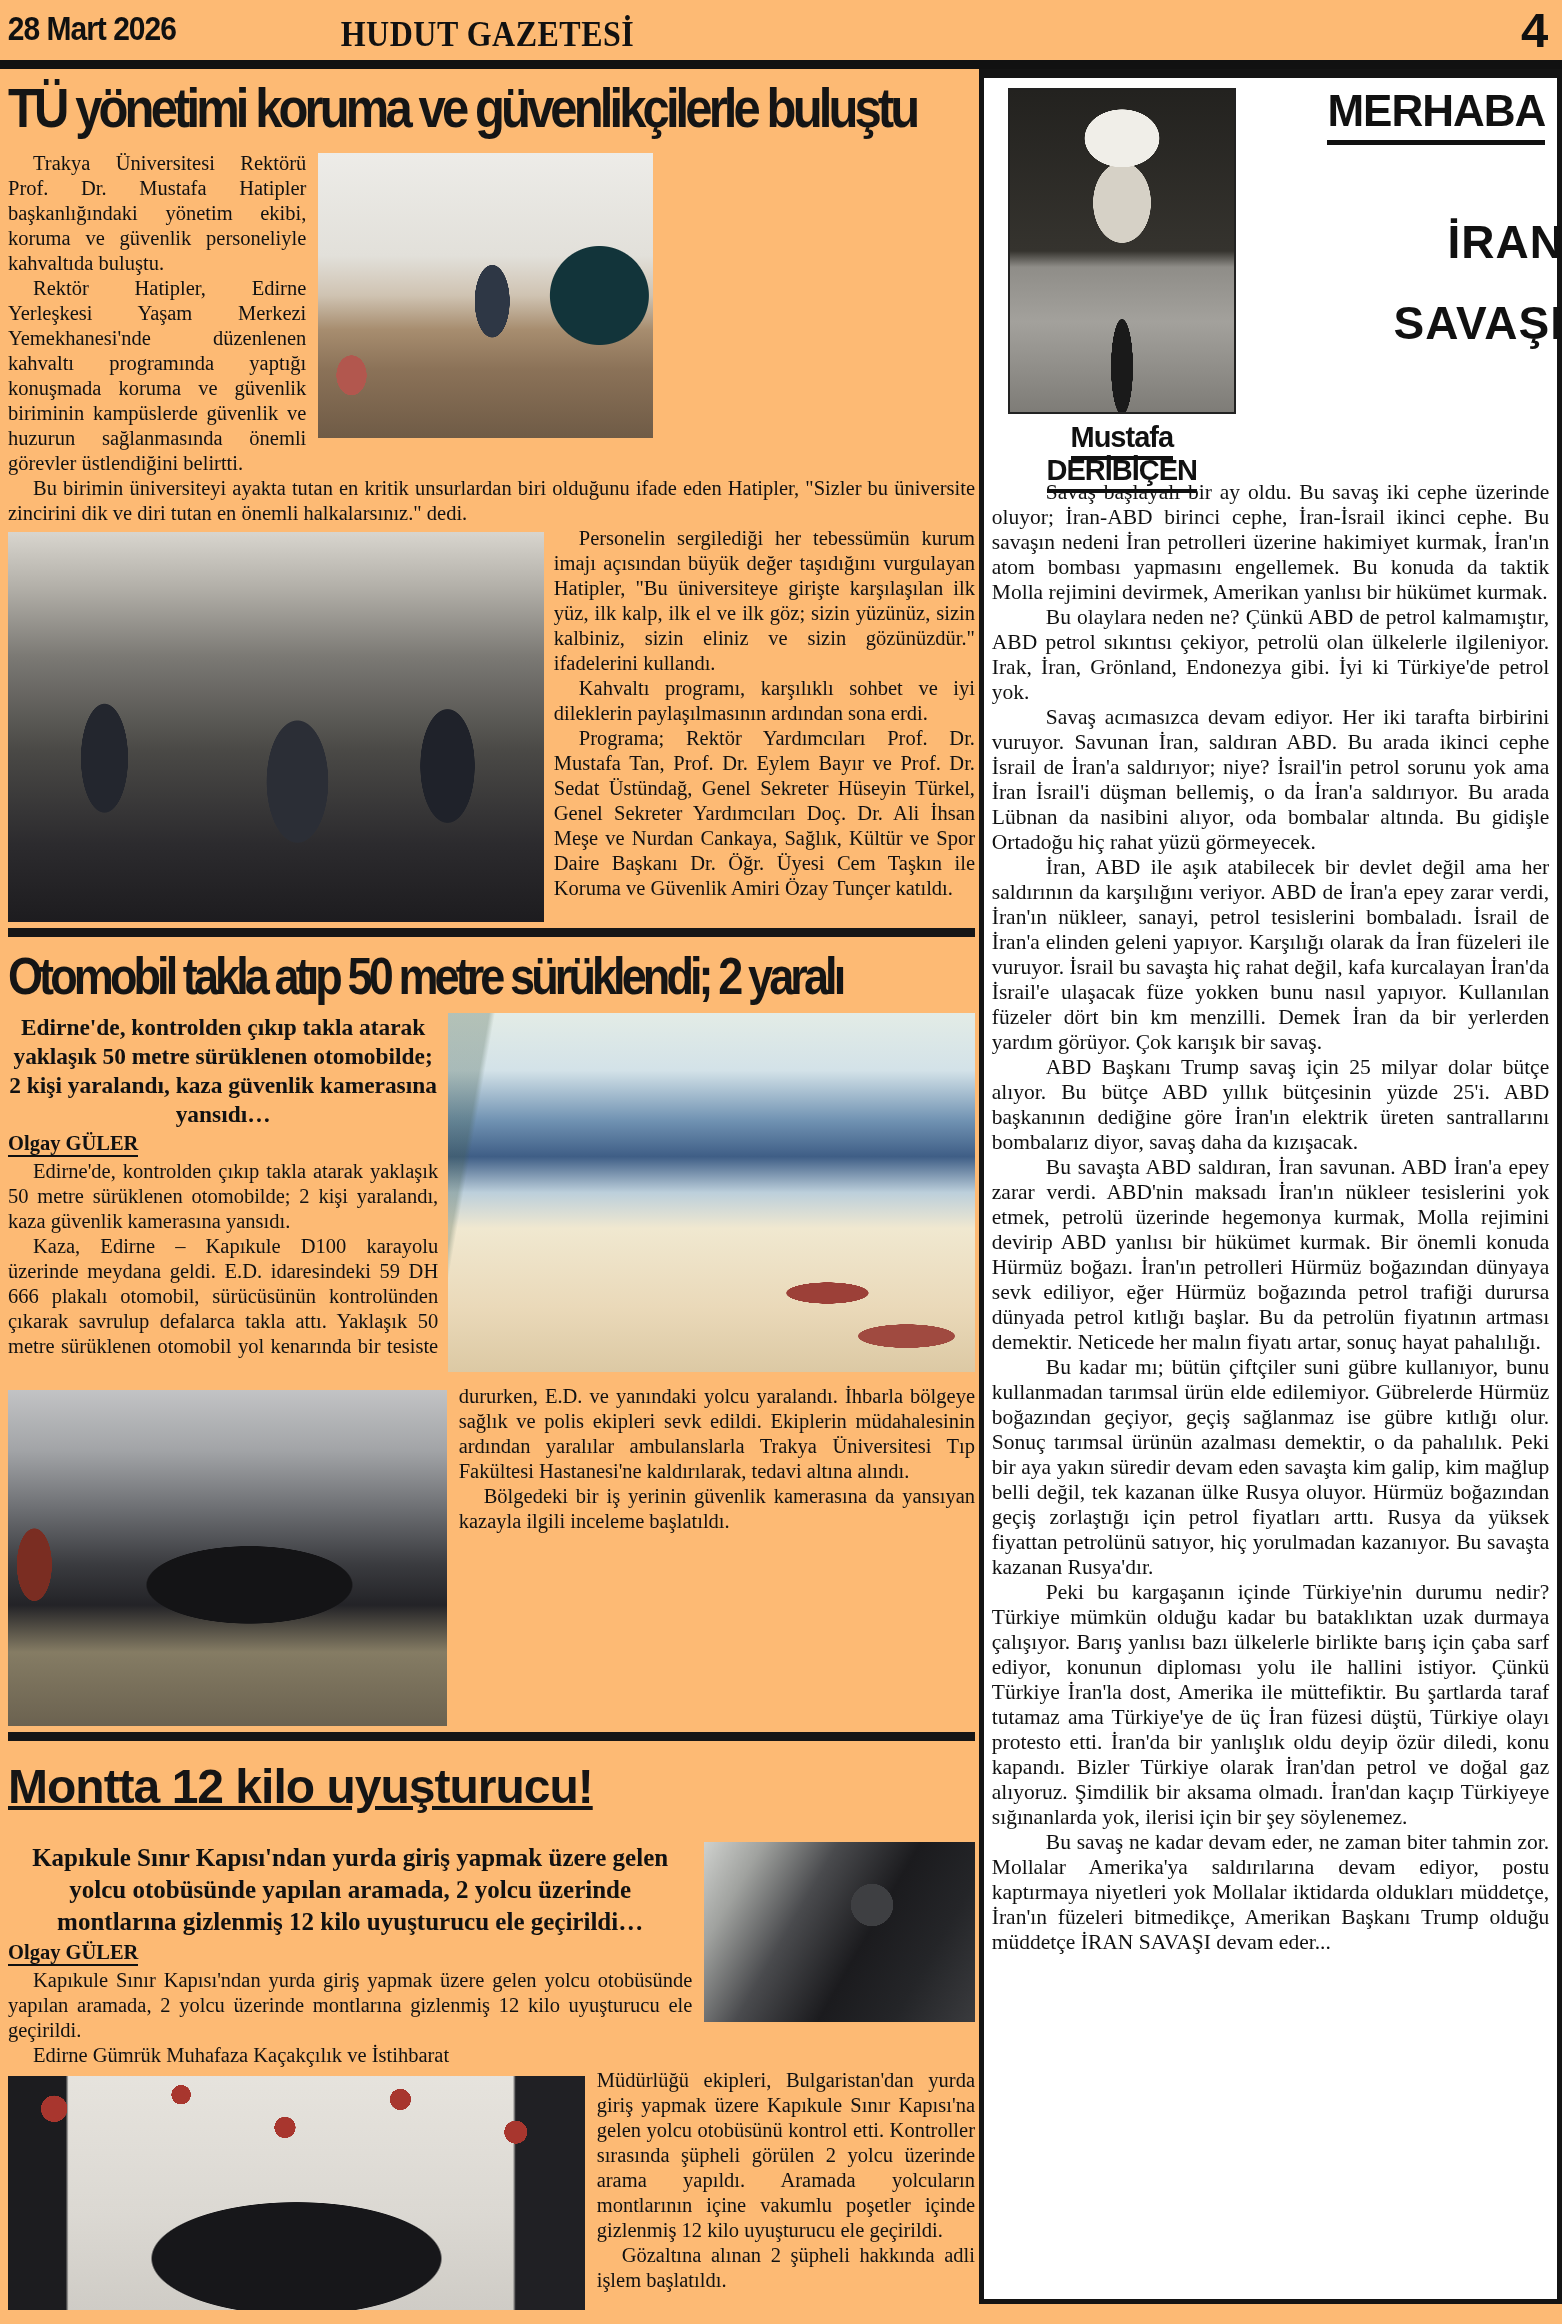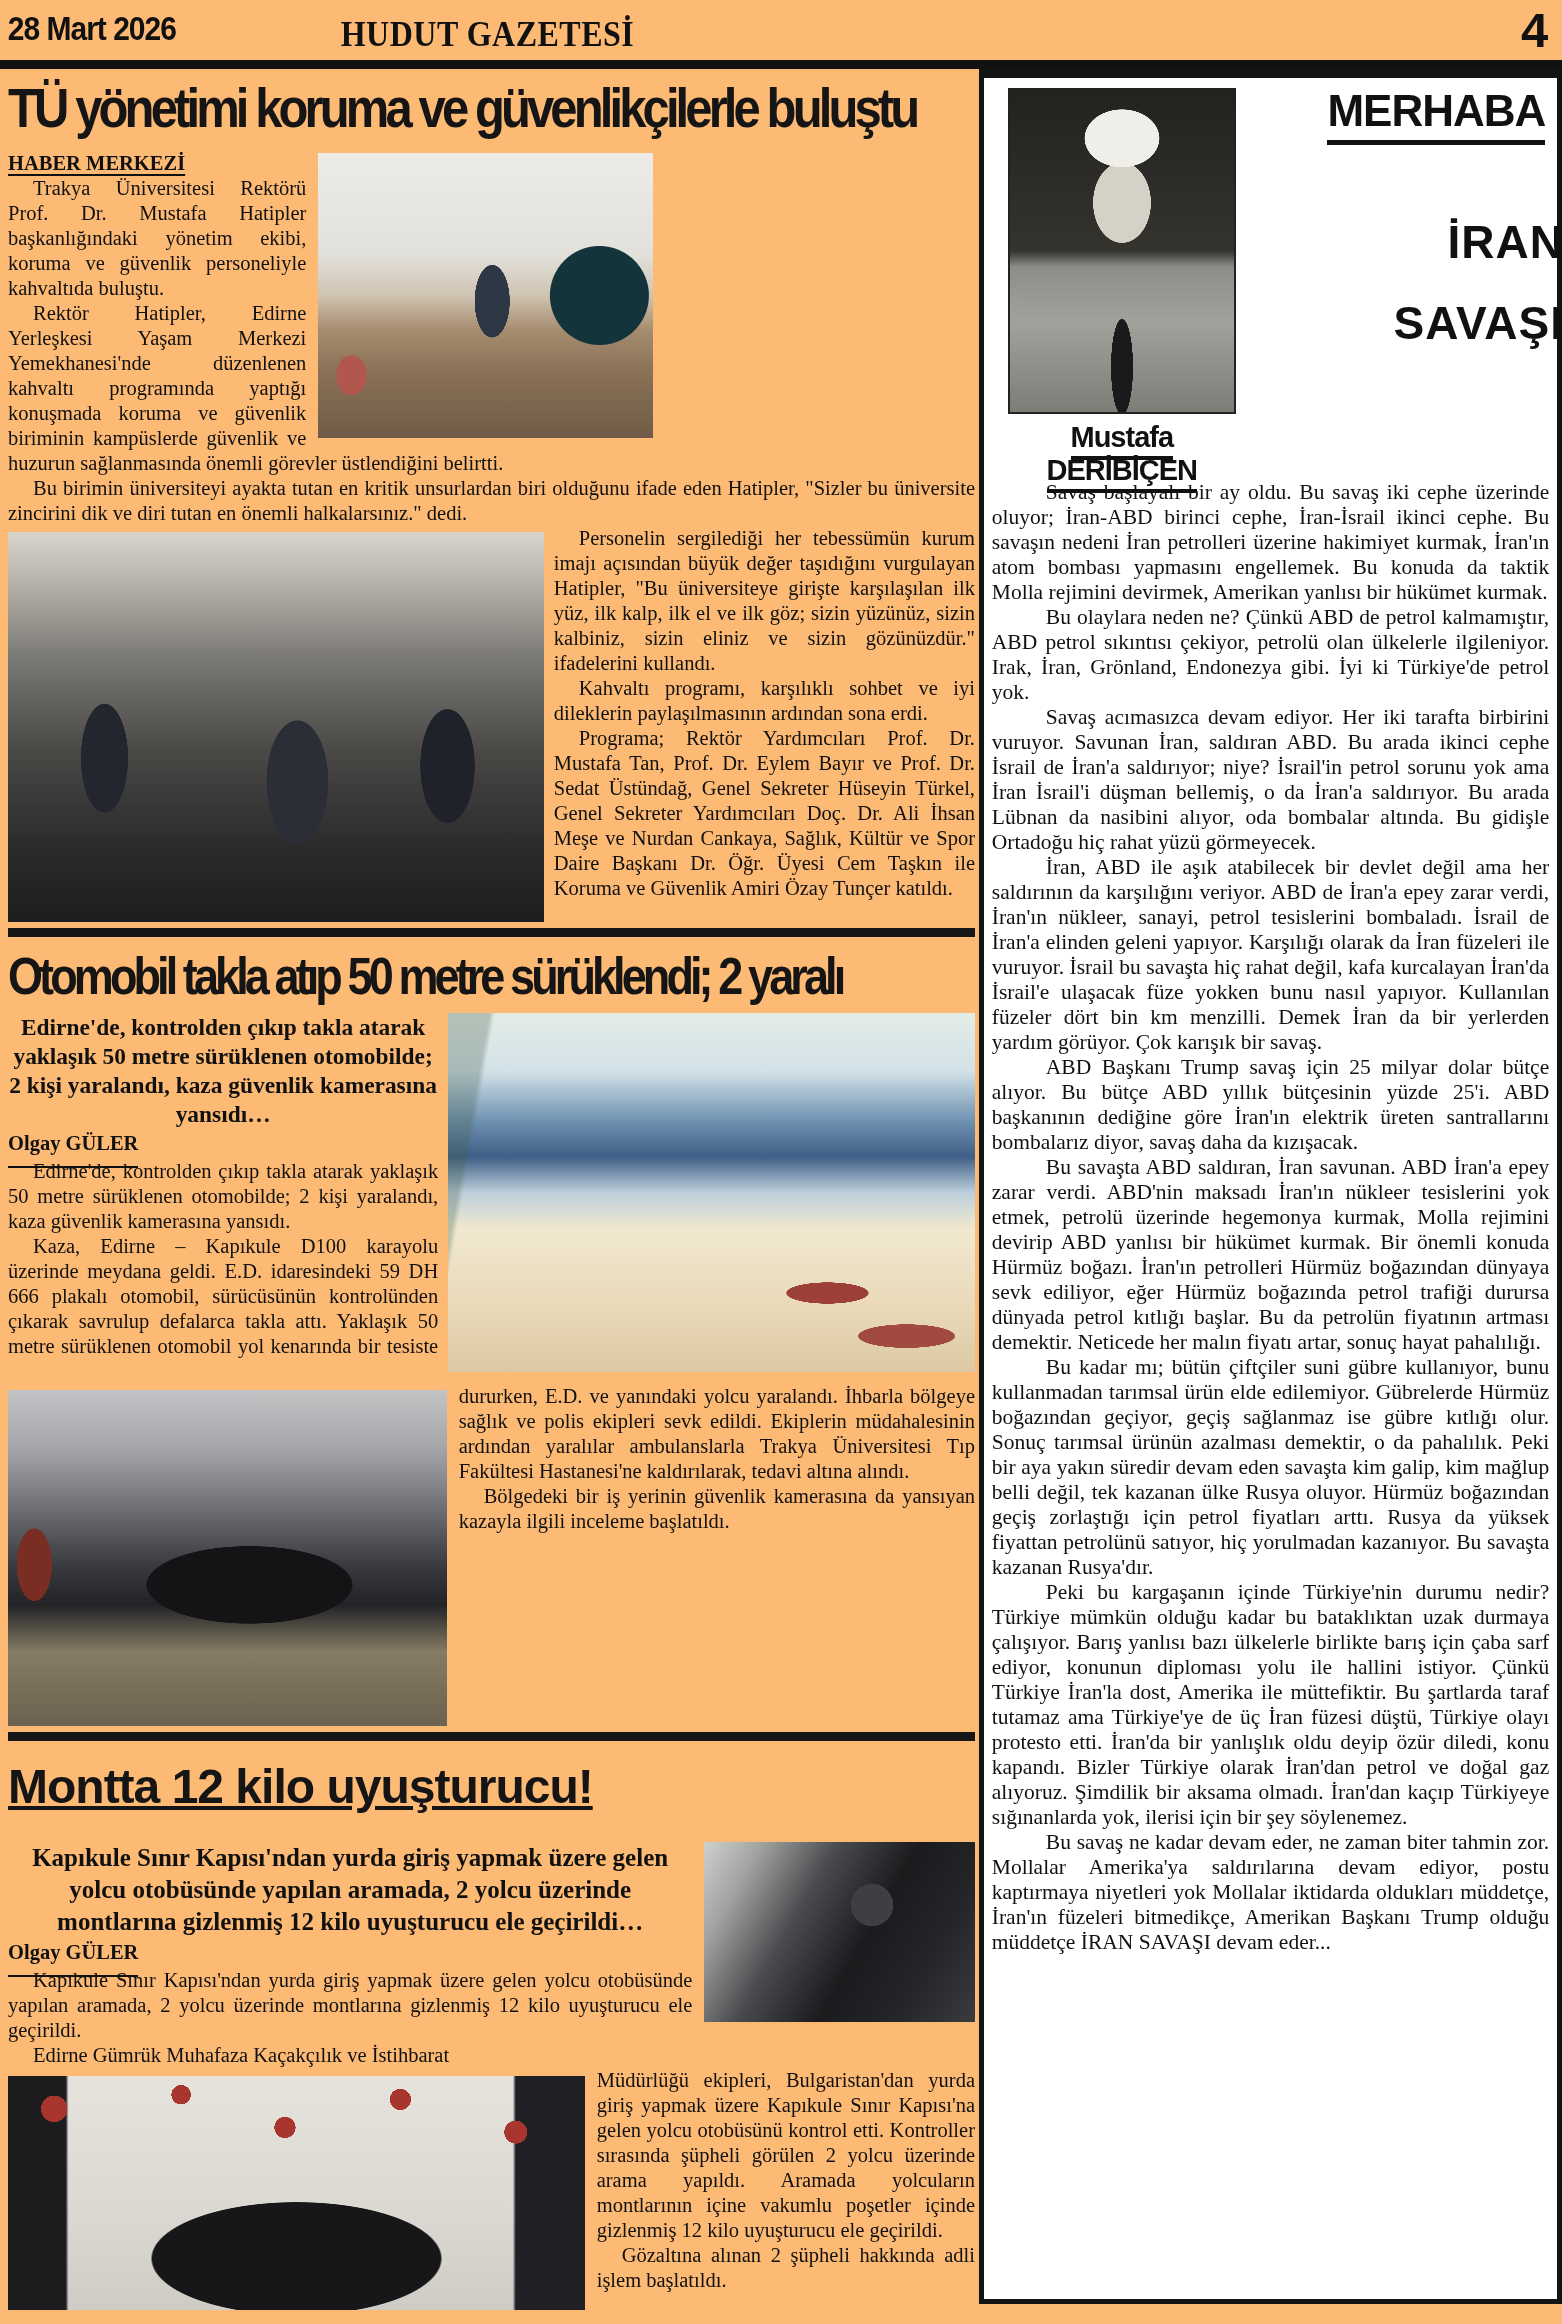--- a/index.html
+++ b/index.html
@@ -23,21 +23,21 @@
   .headline2{font-size:45px;letter-spacing:-3.9px;line-height:53px;margin:7.8px 0 15.6px 0;
              transform:scaleY(1.16);transform-origin:0 0;}
   .headline3{font-size:48px;letter-spacing:-1px;line-height:74px;margin:9.8px 0 17.6px 0;text-decoration:underline;}
   .bodytext p{font-size:20.5px;line-height:25px;text-align:justify;margin:0;text-indent:25px;}
   .kicker{font-weight:bold;font-size:21.5px;text-indent:25px;margin:0 0 2.9px 0;}
   .kicker span{text-decoration:underline;text-underline-offset:3.9px;text-decoration-thickness:2px;}
   .lead{font-weight:bold;text-align:center !important;text-indent:0 !important;}
   .lead2{font-size:23.4px !important;line-height:29px !important;margin:0 0 2px 0 !important;}
   .lead3{font-size:25px !important;line-height:32px !important;margin:0 0 2px 0 !important;}
   .byline{font-weight:bold;font-size:21.5px;margin:2px 0 2.9px 0 !important;text-indent:25px;}
-  .byline span{border-bottom:2.9px solid #111;padding-bottom:12px;}
+  .byline span{border-bottom:2.9px solid #111;padding-bottom:1px;}
   .noindent{text-indent:0 !important;}
   .rule{clear:both;height:8.8px;background:#161616;margin:7.8px 0 2px 0;}
   
   .photo{display:block;}
   .ph-breakfast{float:right;width:335px;height:285px;margin:2px 322px 9.8px 11.7px;
     background:
      radial-gradient(circle at 84% 50%, #12343a 0 49px, rgba(0,0,0,0) 50px),
      radial-gradient(ellipse 25px 33px at 10% 78%, #b2574e 0 60%, rgba(0,0,0,0) 61%),
      radial-gradient(ellipse 29px 60px at 52% 52%, #2e3745 0 60%, rgba(0,0,0,0) 61%),
      linear-gradient(180deg,#edece8 0%,#e2e0da 36%,#cfc3b2 50%,#a78d6f 62%,#8b7258 76%,#6f5b46 100%);}
@@ -104,21 +104,20 @@
   <div class="hdr-title">HUDUT GAZETESİ</div>
   <div class="hdr-page">4</div>
   <div class="hdr-rule"></div>
 
   <div class="leftcol">
 
     <div>
       <h1 class="headline headline1">TÜ yönetimi koruma ve güvenlikçilerle buluştu</h1>
       <div class="bodytext">
         <div class="photo ph-breakfast"></div>
-        <p class="kicker noindent"><span>HABER MERKEZİ</span></p>
         <p>Trakya Üniversitesi Rektörü Prof. Dr. Mustafa Hatipler başkanlığındaki yönetim ekibi, koruma ve güvenlik personeliyle kahvaltıda buluştu.</p>
         <p>Rektör Hatipler, Edirne Yerleşkesi Yaşam Merkezi Yemekhanesi'nde düzenlenen kahvaltı programında yaptığı konuşmada koruma ve güvenlik biriminin kampüslerde güvenlik ve huzurun sağlanmasında önemli görevler üstlendiğini belirtti.</p>
         <p>Bu birimin üniversiteyi ayakta tutan en kritik unsurlardan biri olduğunu ifade eden Hatipler, "Sizler bu üniversite zincirini dik ve diri tutan en önemli halkalarsınız." dedi.</p>
         <div class="photo ph-security"></div>
         <p>Personelin sergilediği her tebessümün kurum imajı açısından büyük değer taşıdığını vurgulayan Hatipler, "Bu üniversiteye girişte karşılaşılan ilk yüz, ilk kalp, ilk el ve ilk göz; sizin yüzünüz, sizin kalbiniz, sizin eliniz ve sizin gözünüzdür." ifadelerini kullandı.</p>
         <p>Kahvaltı programı, karşılıklı sohbet ve iyi dileklerin paylaşılmasının ardından sona erdi.</p>
         <p>Programa; Rektör Yardımcıları Prof. Dr. Mustafa Tan, Prof. Dr. Eylem Bayır ve Prof. Dr. Sedat Üstündağ, Genel Sekreter Hüseyin Türkel, Genel Sekreter Yardımcıları Doç. Dr. Ali İhsan Meşe ve Nurdan Cankaya, Sağlık, Kültür ve Spor Daire Başkanı Dr. Öğr. Üyesi Cem Taşkın ile Koruma ve Güvenlik Amiri Özay Tunçer katıldı.</p>
       </div>
     </div>
     <div class="rule"></div>

